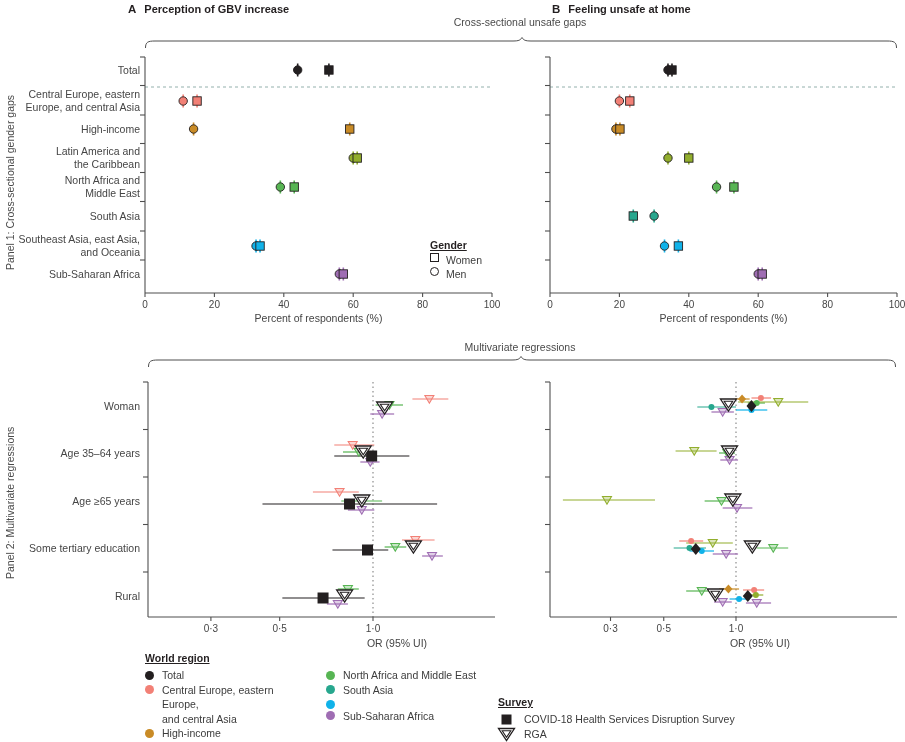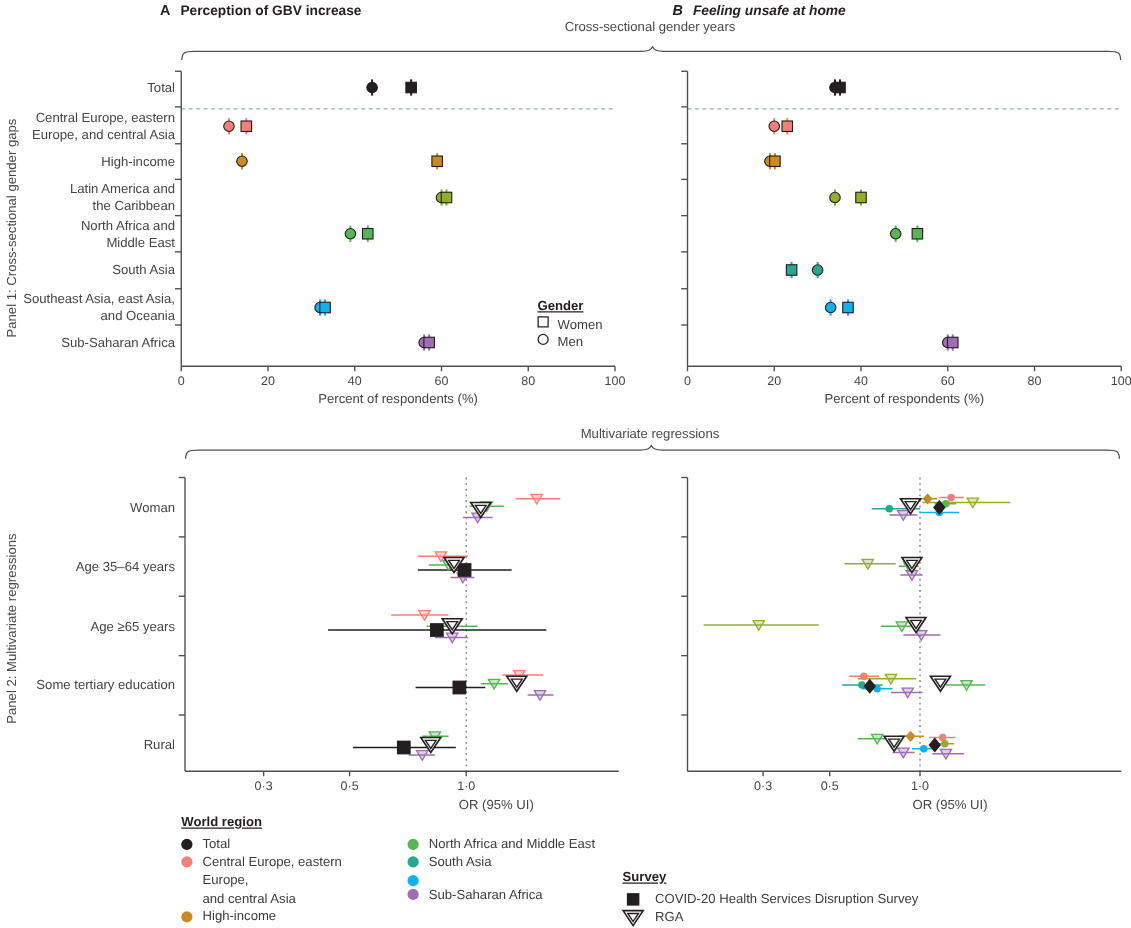--- a/index.html
+++ b/index.html
@@ -24,25 +24,25 @@
   .g-circle{width:7px;height:7px;border:1.2px solid #231f20;border-radius:50%;flex:none;background:#fff;}
 </style>
 </head>
 <body>
 
 <div class="figure">
 
   <div class="abs panel-title" style="left:128px;top:3px;">
     <span class="letter">A</span><span>Perception of GBV increase</span>
   </div>
-  <div class="abs panel-title" style="left:538px;top:3px;font-style:italic;">
+  <div class="abs panel-title" style="left:552px;top:3px;">
     <span class="letter">B</span><span>Feeling unsafe at home</span>
   </div>
 
-  <div class="abs section-label" style="left:345px;top:16px;width:350px;">Cross-sectional gender years</div>
+  <div class="abs section-label" style="left:345px;top:16px;width:350px;">Cross-sectional unsafe gaps</div>
   <svg class="abs" id="braceTop" style="left:145px;top:37px;" width="752" height="13">
       <path d="M0.5,11 C0.5,5 3,4 10,4 L368,4 C374,4 375.5,3 377,0.5 C378.5,3 380,4 386,4 L742,4 C749,4 751.5,5 751.5,11" fill="none" stroke="#4f4f4f" stroke-width="1"></path>
     </svg>
 
   <div class="abs section-label" style="left:345px;top:341px;width:350px;">Multivariate regressions</div>
   <svg class="abs" id="braceBottom" style="left:148px;top:356px;" width="748" height="13">
       <path d="M0.5,11 C0.5,5 3,4 10,4 L364,4 C370,4 371.5,3 373,0.5 C374.5,3 376,4 382,4 L738,4 C745,4 747.5,5 747.5,11" fill="none" stroke="#4f4f4f" stroke-width="1"></path>
     </svg>
 
   <div class="abs rot-label" style="left:4px;top:62px;height:240px;width:14px;">Panel 1: Cross-sectional gender gaps</div>
@@ -405,21 +405,21 @@
     </div>
   </div>
 
   <div class="abs" style="left:498px;top:652px;margin-top:44px;" id="surveyLegend">
     <div class="legend-title">Survey</div>
     <div id="surveyItems">
         <div class="legend-item">
           <svg width="18" height="13">
             <rect x="3.5" y="1.5" width="10" height="10" fill="#231f20"></rect>
           </svg>
-          <span>COVID-20 Health Services Disruption Survey</span>
+          <span>COVID-18 Health Services Disruption Survey</span>
         </div>
         <div class="legend-item">
           <svg width="18" height="13">
             <polygon points="0.5,0.5 16.5,0.5 8.5,12.5" fill="#ffffff" stroke="#231f20" stroke-width="1.3"></polygon>
             <polygon points="4.2,2.8 12.8,2.8 8.5,9.3" fill="#ffffff" stroke="#231f20" stroke-width="1.1"></polygon>
           </svg>
           <span>RGA</span>
         </div>
       </div>
   </div>

